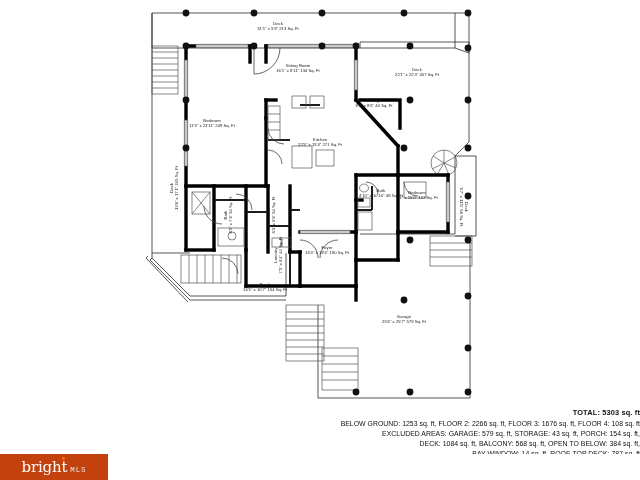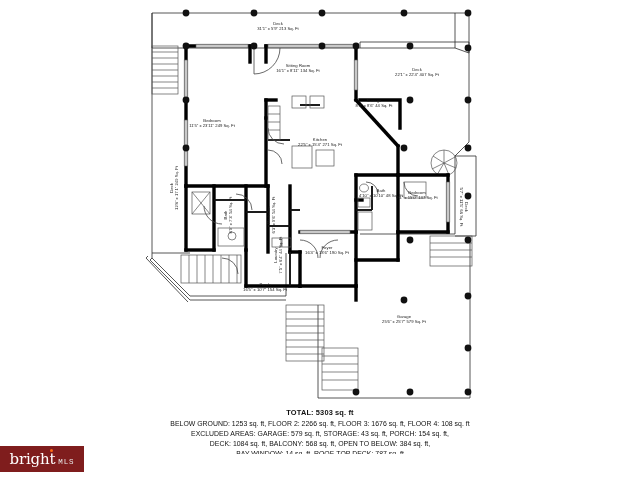--- a/index.html
+++ b/index.html
@@ -61,21 +61,21 @@
   .room-label.horiz {
     transform: translate(-50%, -50%);
   }
 
   
   #summary {
     position: absolute;
     left: 0;
     top: 408px;
     width: 640px;
-    text-align: center;
+    text-align: right;
     color: #111111;
   }
   #summary .total-line {
     font-size: 7.4px;
     font-weight: bold;
     letter-spacing: 0.15px;
     margin-bottom: 1.5px;
   }
   #summary .detail-line {
     font-size: 6.9px;
@@ -94,24 +94,24 @@
     position: absolute;
     left: 0;
     bottom: 0;
     width: 640px;
     height: 26px;
     background: #ffffff;
   }
   #logo {
     position: absolute;
     left: 0;
-    bottom: 8px;
-    width: 84px;
+    bottom: 0;
+    width: 108px;
     height: 26px;
-    background: #7f1d1d;
+    background: #c2410c;
     display: flex;
     align-items: center;
     justify-content: center;
   }
   #logo .logo-inner {
     position: relative;
     display: flex;
     align-items: baseline;
     color: #ffffff;
   }

